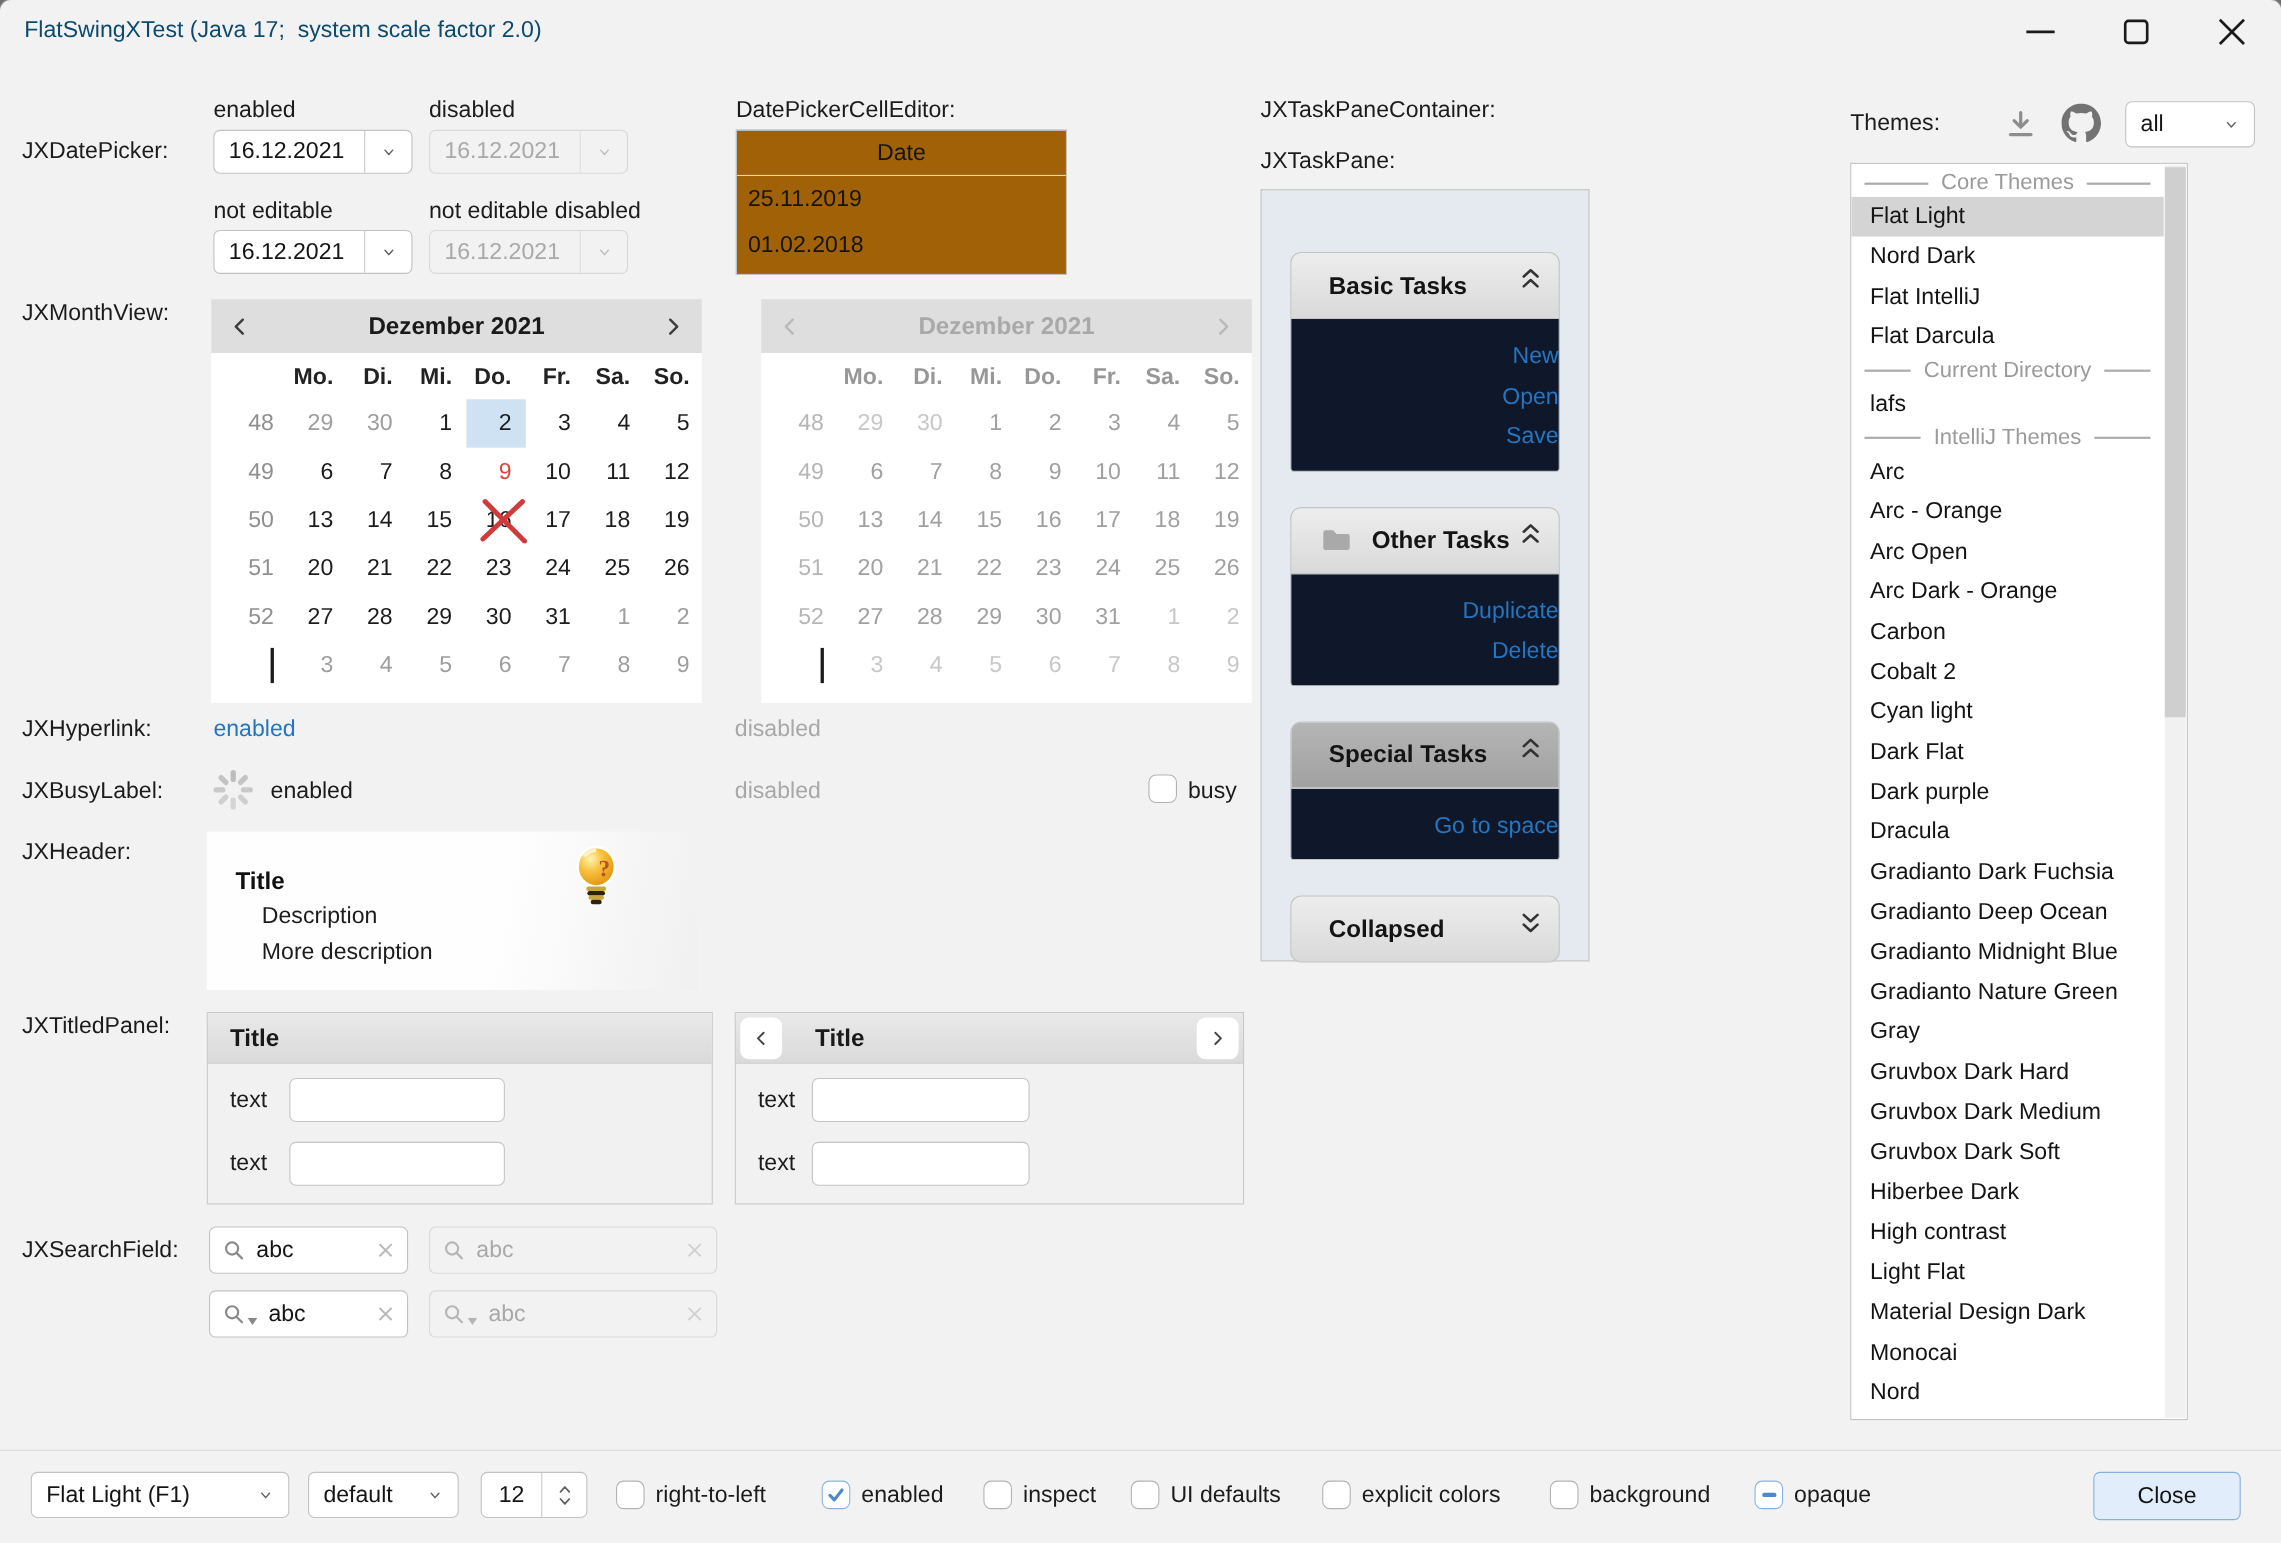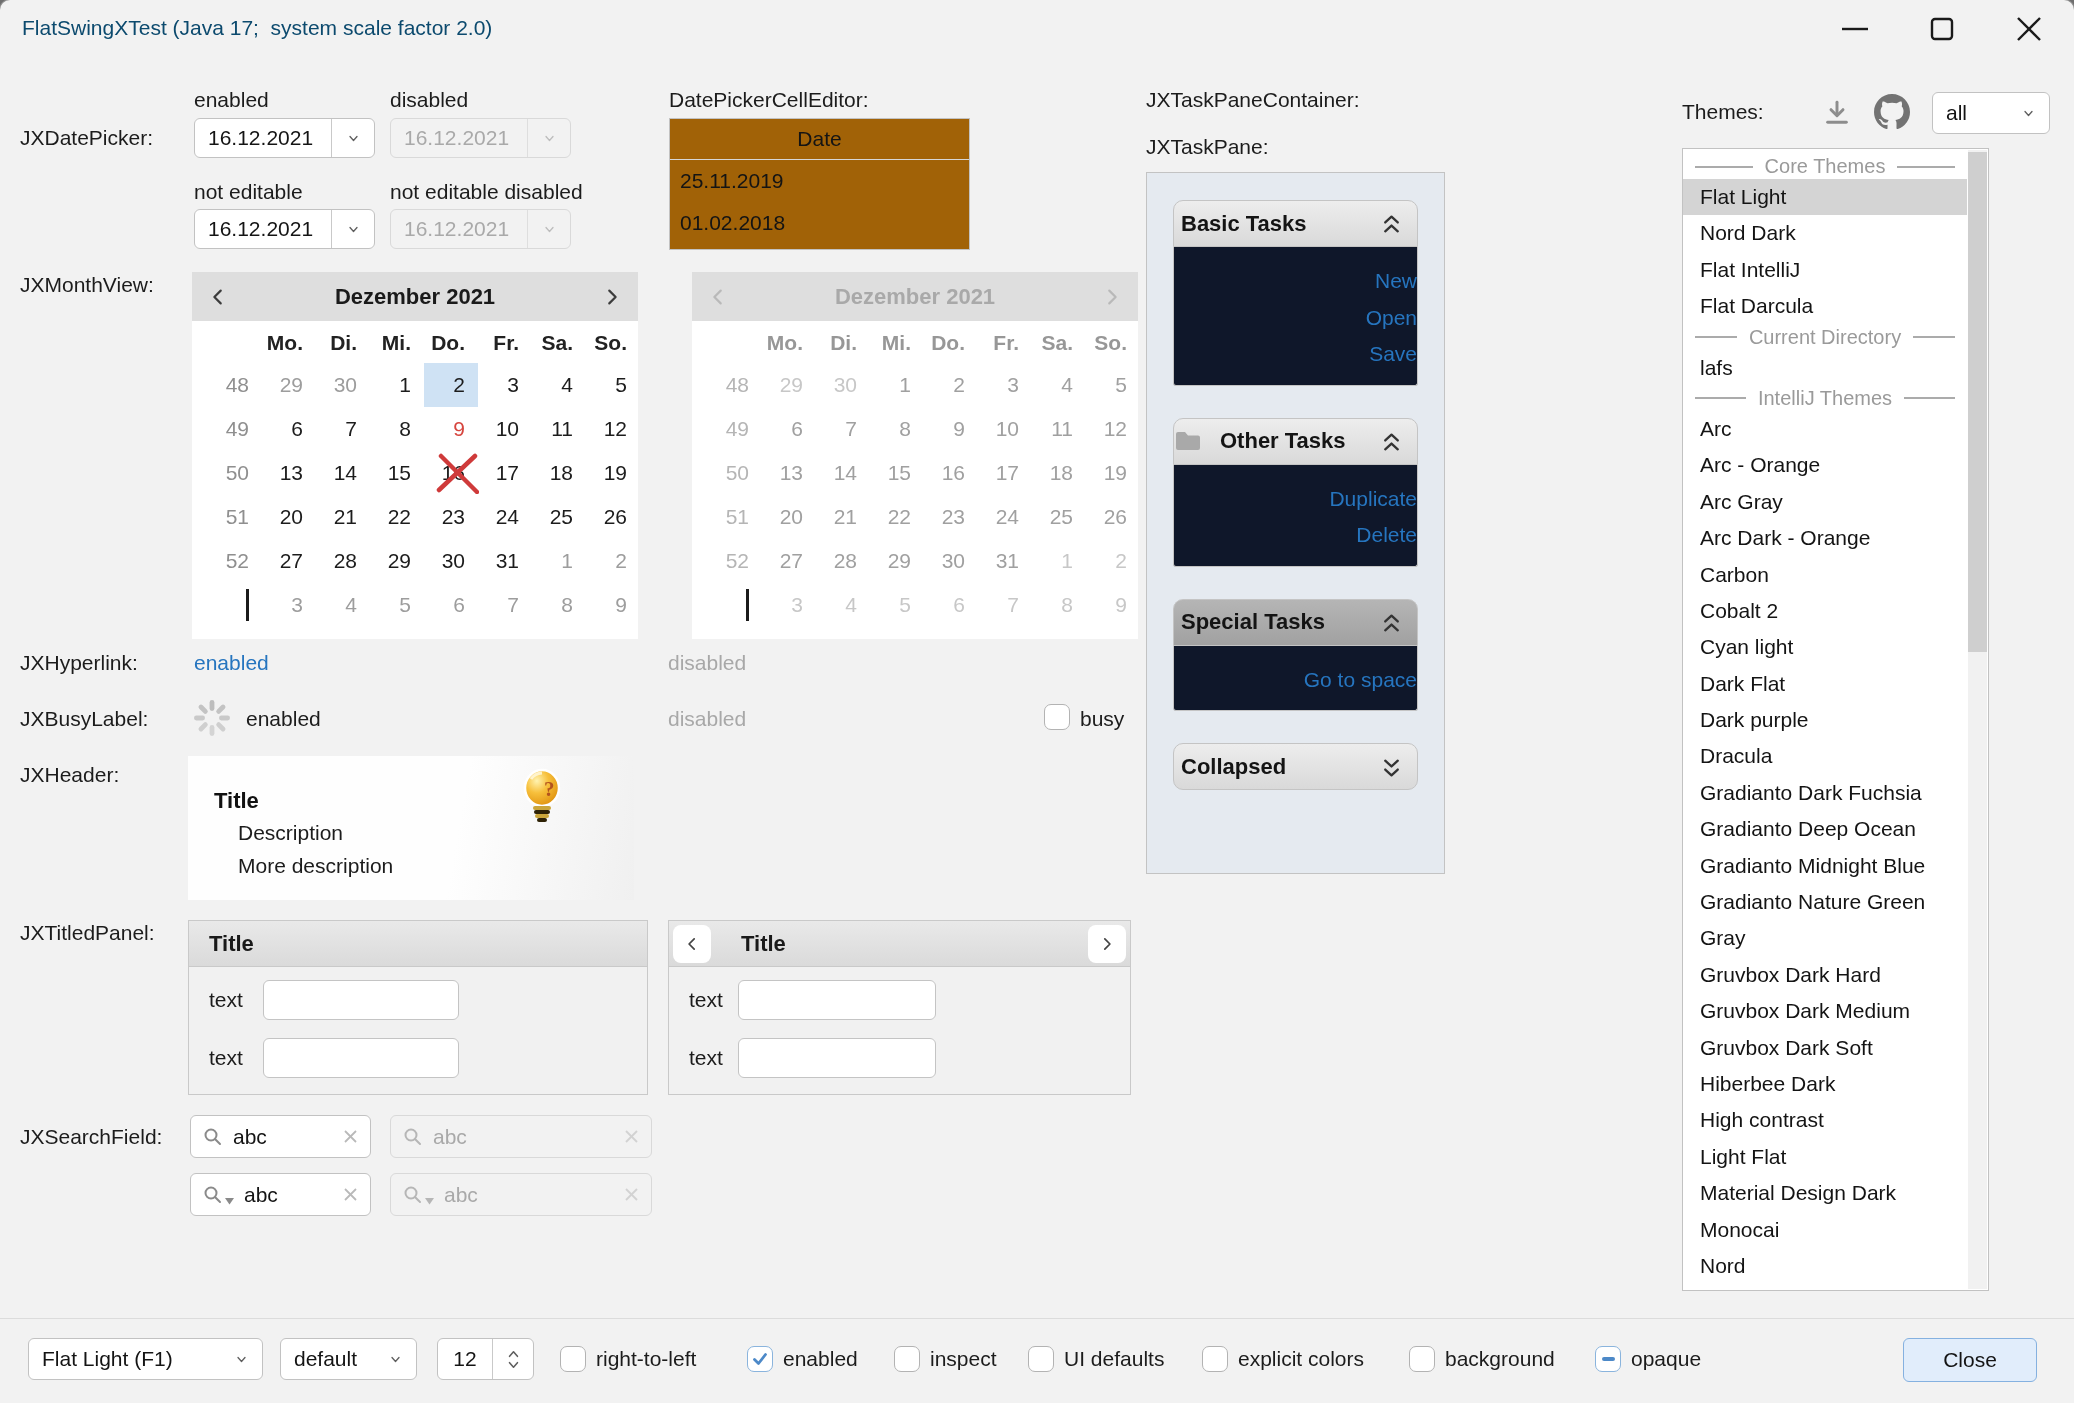--- a/index.html
+++ b/index.html
@@ -63,21 +63,21 @@
 .sf{display:flex;align-items:center;background:#fff;border:1px solid #c2c2c2;border-radius:6px;box-sizing:border-box;font-size:21px;color:#141414;padding:0 12px;gap:10px;}
 .sf .icon{color:#8a8a8a;display:flex;align-items:flex-end;gap:2px;}
 .sf .val{flex:1;white-space:nowrap;overflow:hidden;}
 .sf .clear{color:#b9b9b9;display:flex;}
 .sf.disabled{background:transparent;border-color:#d9d9d9;color:#a9a9a9;}
 .sf.disabled .icon{color:#b6b6b6;}
 .sf.disabled .clear{color:#d2d2d2;}
 
 .tpc{background:#e5eaf0;border:1px solid #c3c3c3;box-sizing:border-box;padding:27px 26px;}
 .pane{margin-bottom:32px;}
-.pane-head{position:relative;height:47px;border:1px solid #c4c4c4;border-radius:10px 10px 0 0;background:linear-gradient(#ededed,#d9d9d9);display:flex;align-items:center;padding:0 1px;box-sizing:border-box;}
+.pane-head{position:relative;height:61px;border:1px solid #c4c4c4;border-radius:10px 10px 0 0;background:linear-gradient(#ededed,#d9d9d9);display:flex;align-items:center;padding:0 28px;box-sizing:border-box;margin-top:29px;}
 .pane-head.collapsed{border-radius:10px;}
 .pane-head.special{background:linear-gradient(#b5b5b5,#a1a1a1);}
 .pane-ic{margin-right:13px;display:flex;}
 .pane-title{font-weight:bold;font-size:22px;color:#141414;margin-left:6px;}
 .pane-chev{position:absolute;right:14px;top:12px;color:#333;}
 .pane-body{border:1px solid #c4c4c4;border-top:none;background:#0f172a;padding:16px 0 12px 24px;border-radius:0 0 3px 3px;text-align:right;}
 .pane-body .link{display:block;line-height:36.5px;}
 
 .themes-list{background:#fff;border:1px solid #c2c2c2;box-sizing:border-box;position:relative;overflow:hidden;}
 .tl-inner{padding-top:5px;margin-right:21px;}
@@ -580,21 +580,21 @@
           <span class="ln"></span>
         </div>
         <div class="tl-item">lafs</div>
         <div class="tl-sep">
           <span class="ln"></span>
           <span>IntelliJ Themes</span>
           <span class="ln"></span>
         </div>
         <div class="tl-item">Arc</div>
         <div class="tl-item">Arc - Orange</div>
-        <div class="tl-item">Arc Gray</div>
+        <div class="tl-item">Arc Open</div>
         <div class="tl-item">Arc Dark - Orange</div>
         <div class="tl-item">Carbon</div>
         <div class="tl-item">Cobalt 2</div>
         <div class="tl-item">Cyan light</div>
         <div class="tl-item">Dark Flat</div>
         <div class="tl-item">Dark purple</div>
         <div class="tl-item">Dracula</div>
         <div class="tl-item">Gradianto Dark Fuchsia</div>
         <div class="tl-item">Gradianto Deep Ocean</div>
         <div class="tl-item">Gradianto Midnight Blue</div>

